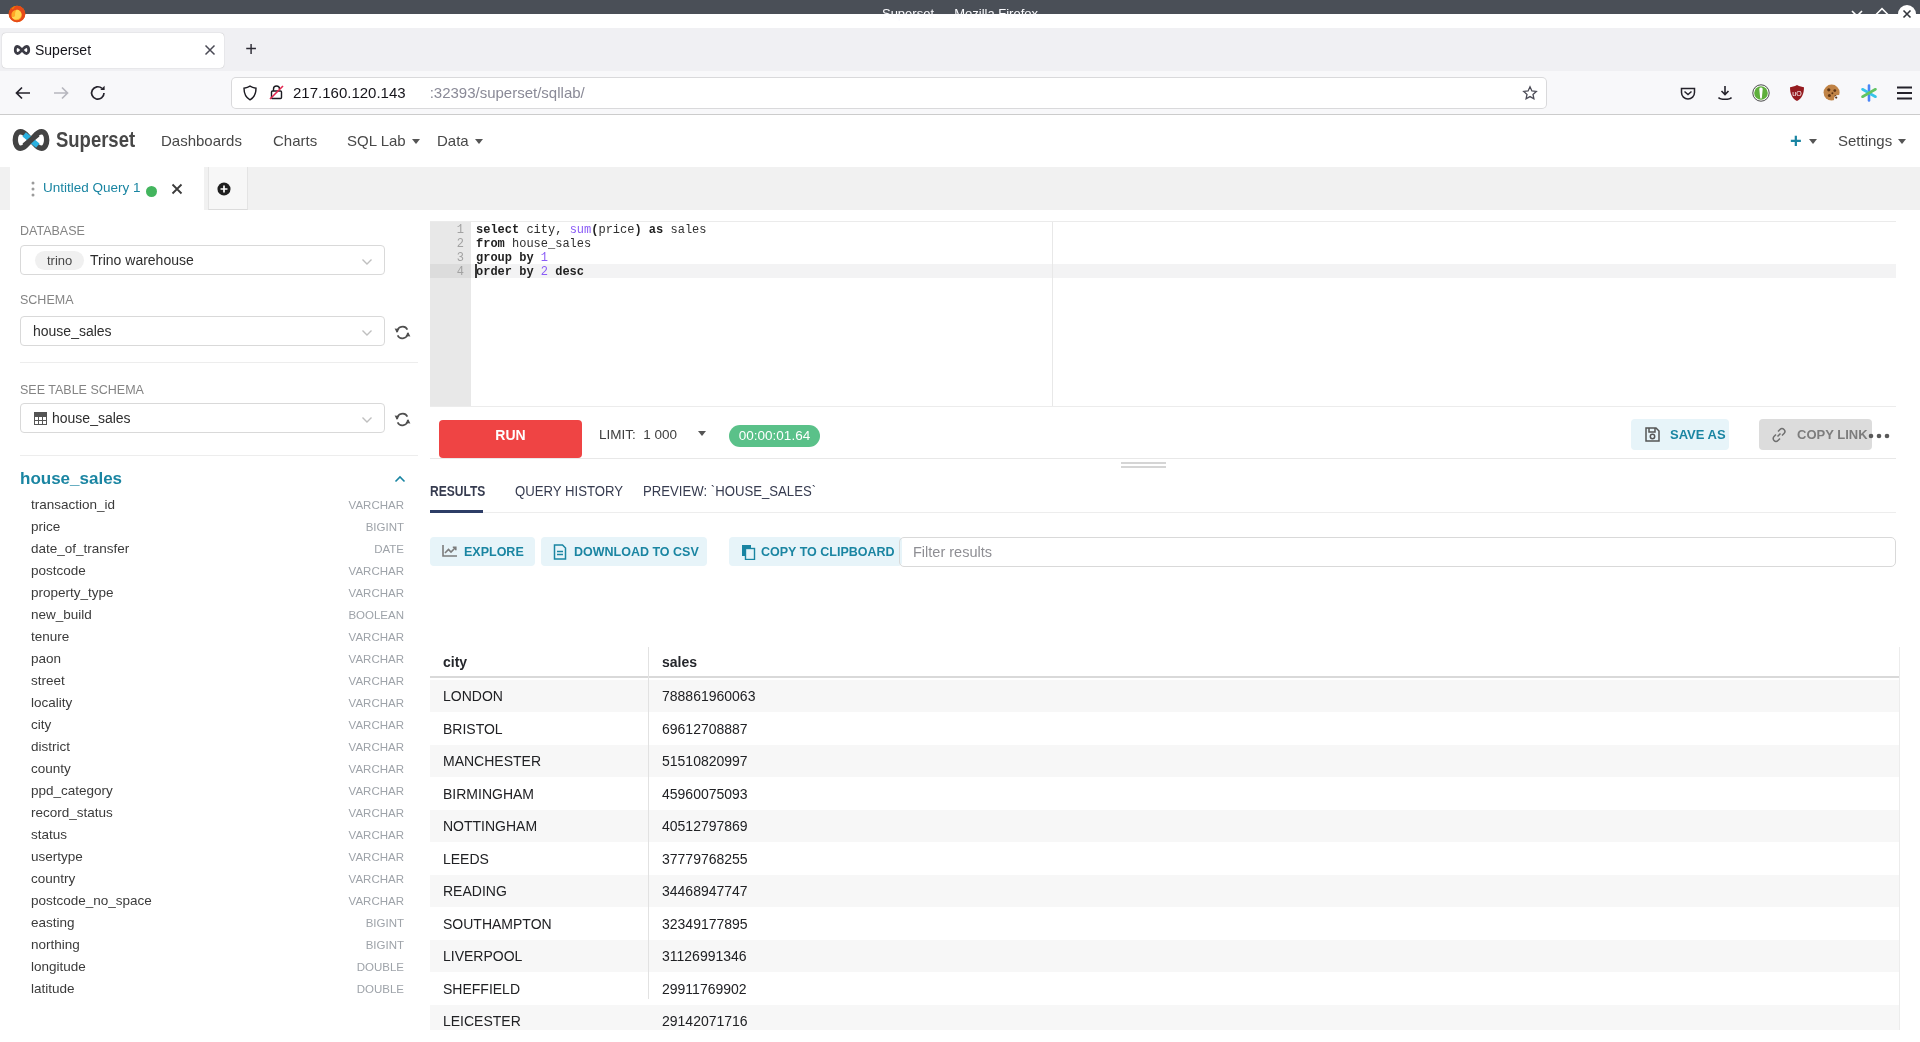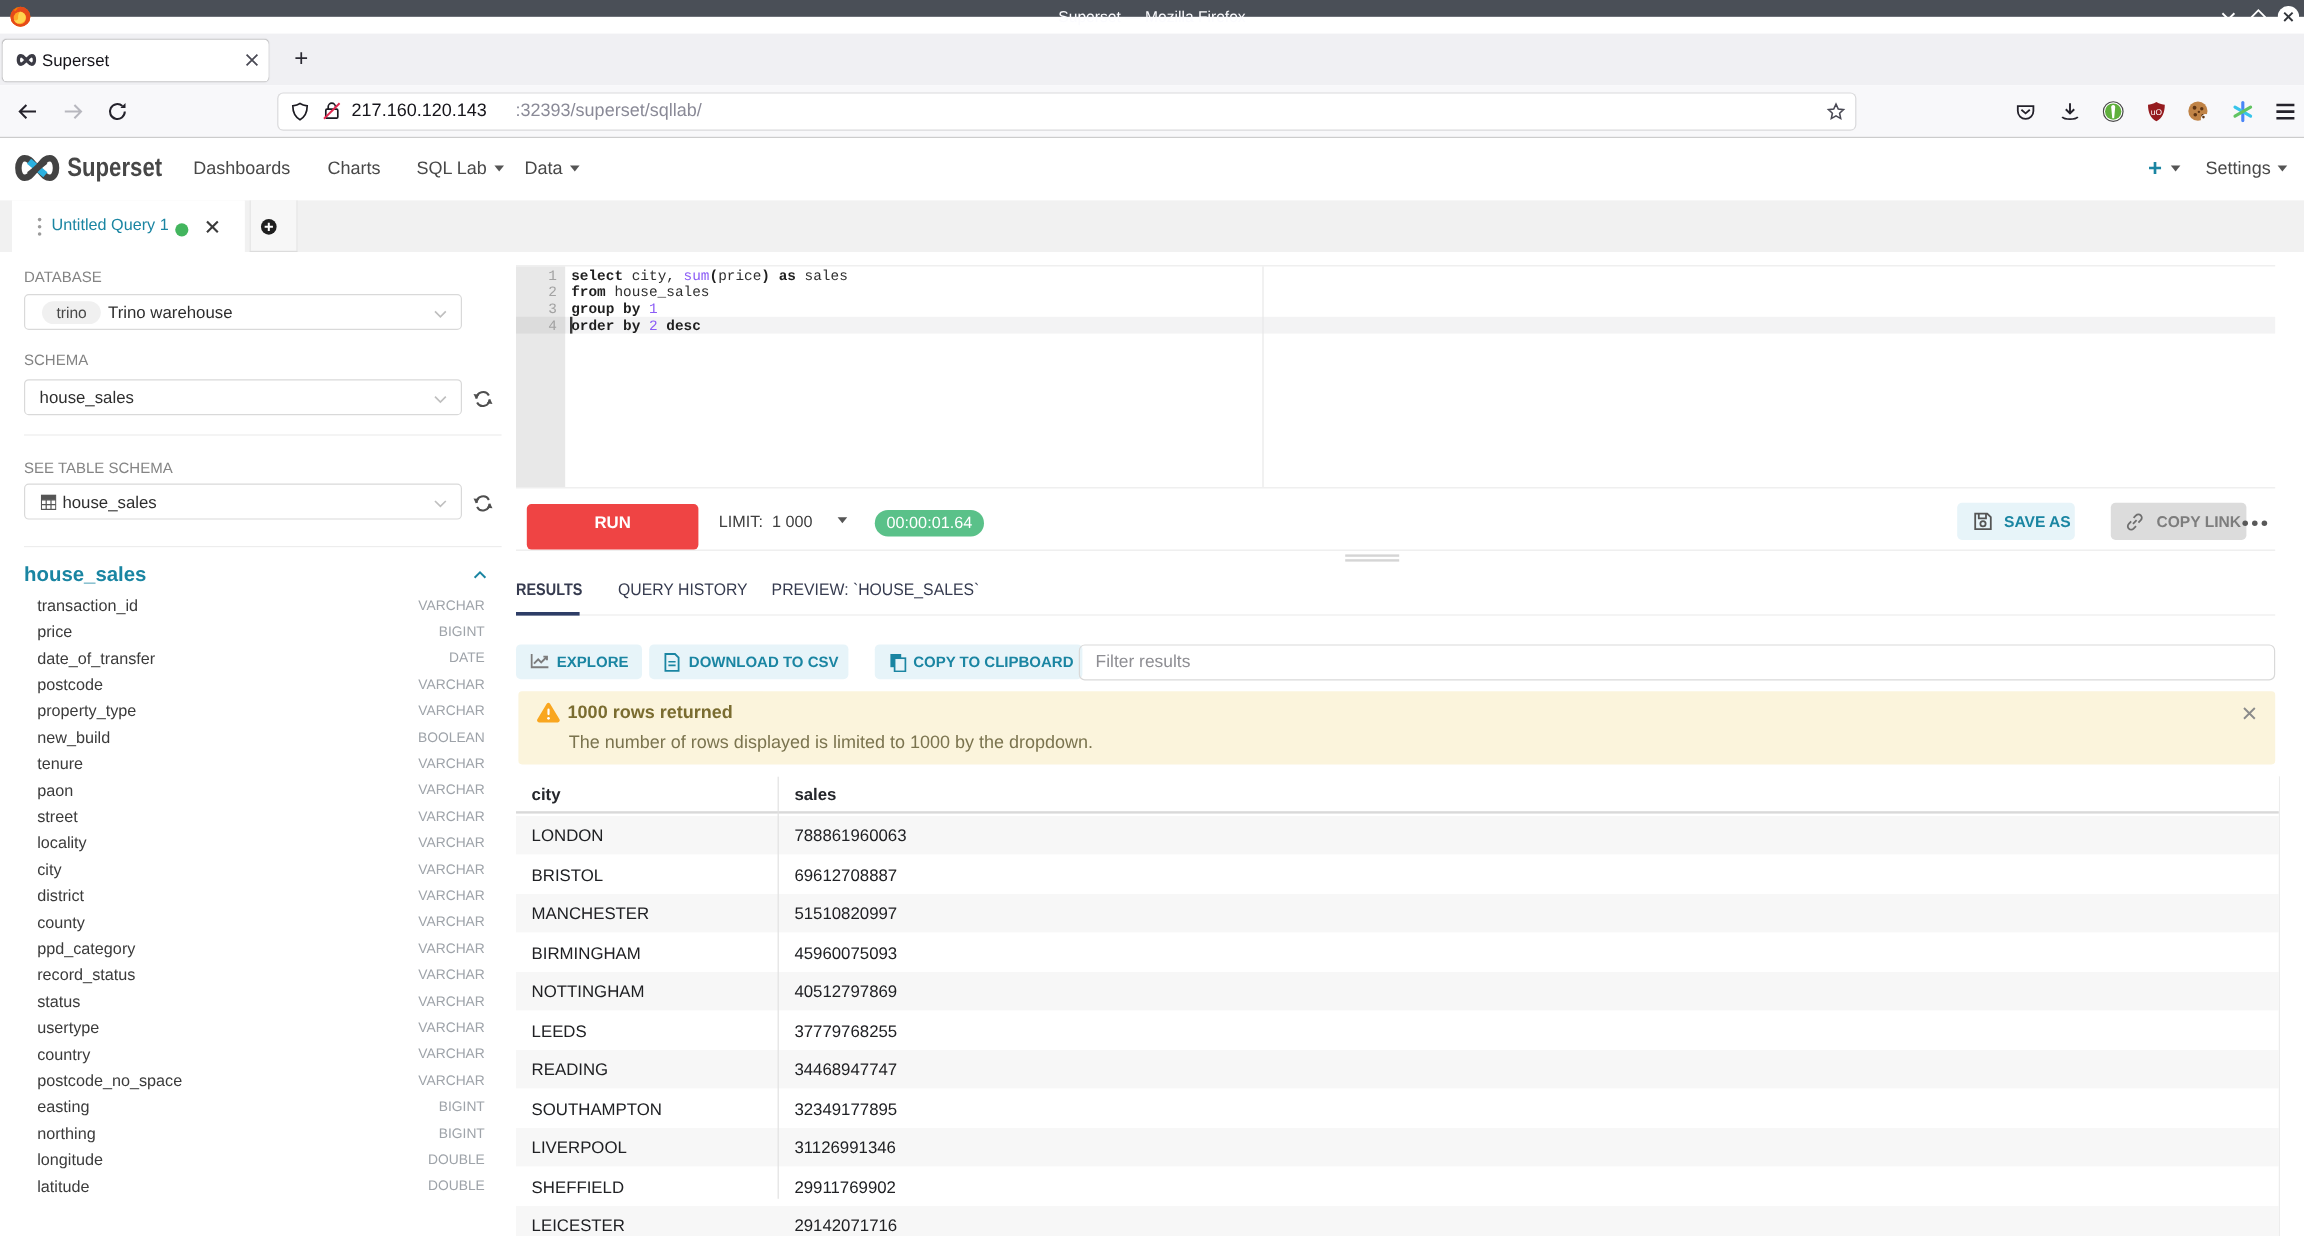--- a/index.html
+++ b/index.html
@@ -373,32 +373,20 @@
     <svg width="15" height="16" viewBox="0 0 15 16">
         <rect x="1" y="1" width="9" height="11" fill="#1a85a2"></rect>
         <rect x="4.5" y="4.5" width="9" height="11" fill="#e7f4f9" stroke="#1a85a2" stroke-width="1.4"></rect>
       </svg>
     <span style="position:absolute;left:32px;top:8px">COPY TO CLIPBOARD</span>
   </div>
   <div id="filterbox">
       <span>Filter results</span>
     </div>
 
-  <div id="alert">
-    <svg class="abs" style="left:15px;top:9px" width="20" height="18" viewBox="0 0 20 18">
-        <path d="M8.6 1.4 a1.8 1.8 0 0 1 2.8 0 l7.8 13 a1.7 1.7 0 0 1 -1.4 2.6 H2.2 a1.7 1.7 0 0 1 -1.4 -2.6 Z" fill="#f9a61f"></path>
-        <rect x="9.2" y="5.5" width="1.8" height="5.5" rx=".9" fill="#fff"></rect>
-        <circle cx="10.1" cy="13.6" r="1.1" fill="#fff"></circle>
-      </svg>
-    <div class="atitle">1000 rows returned</div>
-    <div class="abody">The number of rows displayed is limited to 1000 by the dropdown.</div>
-    <svg class="aclose" style="position:absolute;left:1437px;top:13px" width="11" height="11" viewBox="0 0 11 11">
-        <path d="M1 1 L10 10 M10 1 L1 10" stroke="#8b8b8b" stroke-width="1.6"></path>
-      </svg>
-  </div>
 
   <div id="rtable">
     <div class="hdr">
         <div style="left:13px">city</div>
         <div style="left:232px">sales</div>
       </div>
     <div id="coldiv"></div>
     <div id="rows">
         <div class="trow odd" style="top:33.0px">
           <span class="c1">LONDON</span>

